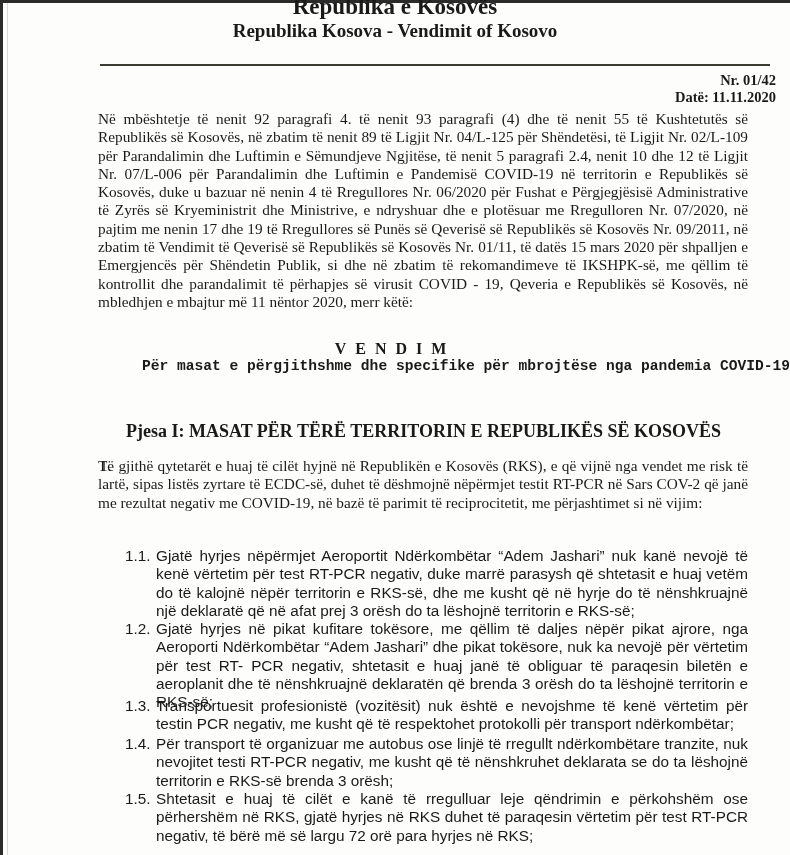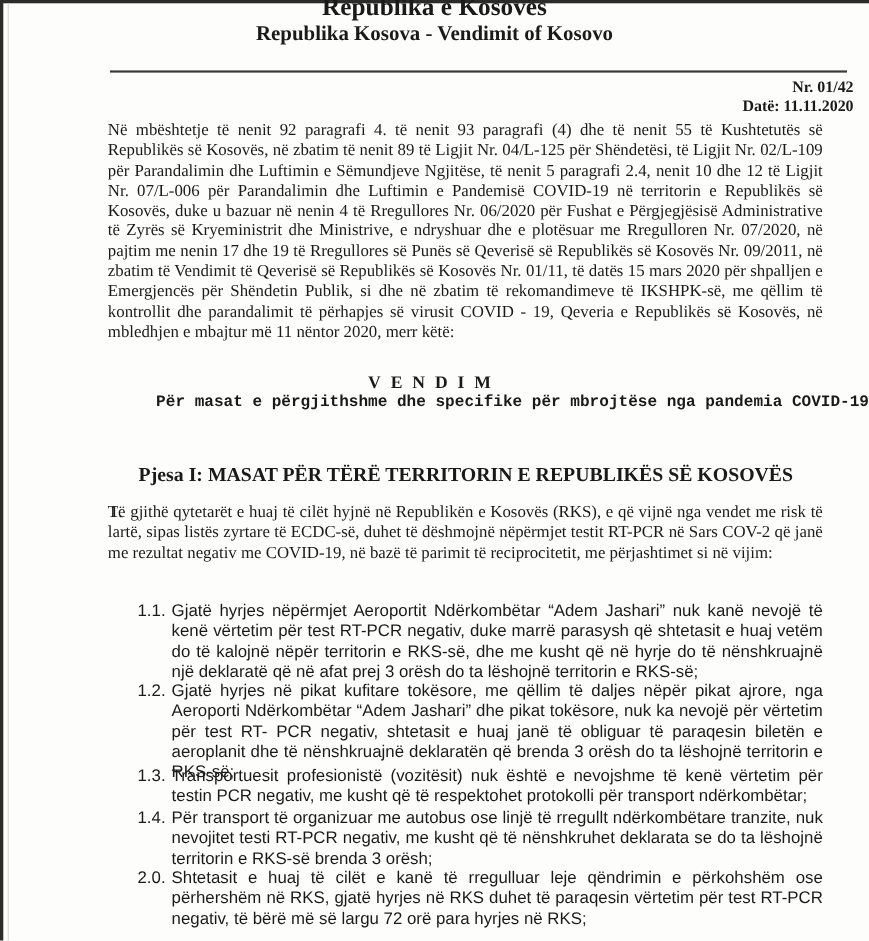--- a/index.html
+++ b/index.html
@@ -95,17 +95,17 @@
   </div>
   <div class="sub s3">
     <span class="num">1.3.</span>
     <div class="txt">Transportuesit profesionistë (vozitësit) nuk është e nevojshme të kenë vërtetim për testin PCR negativ, me kusht që të respektohet protokolli për transport ndërkombëtar;</div>
   </div>
   <div class="sub s4">
     <span class="num">1.4.</span>
     <div class="txt">Për transport të organizuar me autobus ose linjë të rregullt ndërkombëtare tranzite, nuk nevojitet testi RT-PCR negativ, me kusht që të nënshkruhet deklarata se do ta lëshojnë territorin e RKS-së brenda 3 orësh;</div>
   </div>
   <div class="sub s5">
-    <span class="num">2.0.</span>
+    <span class="num">1.5.</span>
     <div class="txt">Shtetasit e huaj të cilët e kanë të rregulluar leje qëndrimin e përkohshëm ose përhershëm në RKS, gjatë hyrjes në RKS duhet të paraqesin vërtetim për test RT-PCR negativ, të bërë më së largu 72 orë para hyrjes në RKS;</div>
   </div>
 
 </div>
 
 </body></html>

